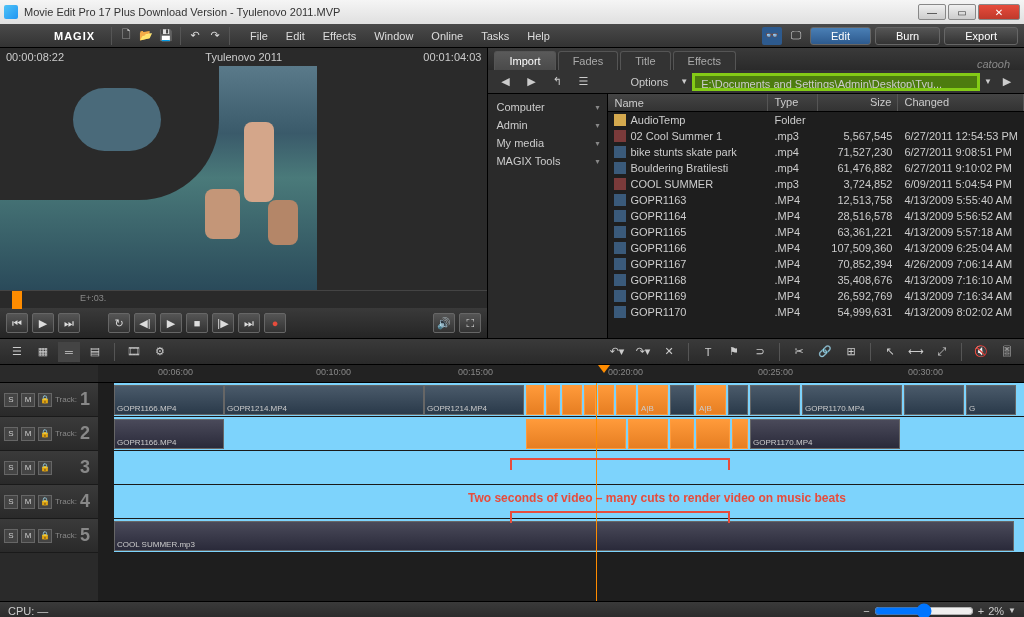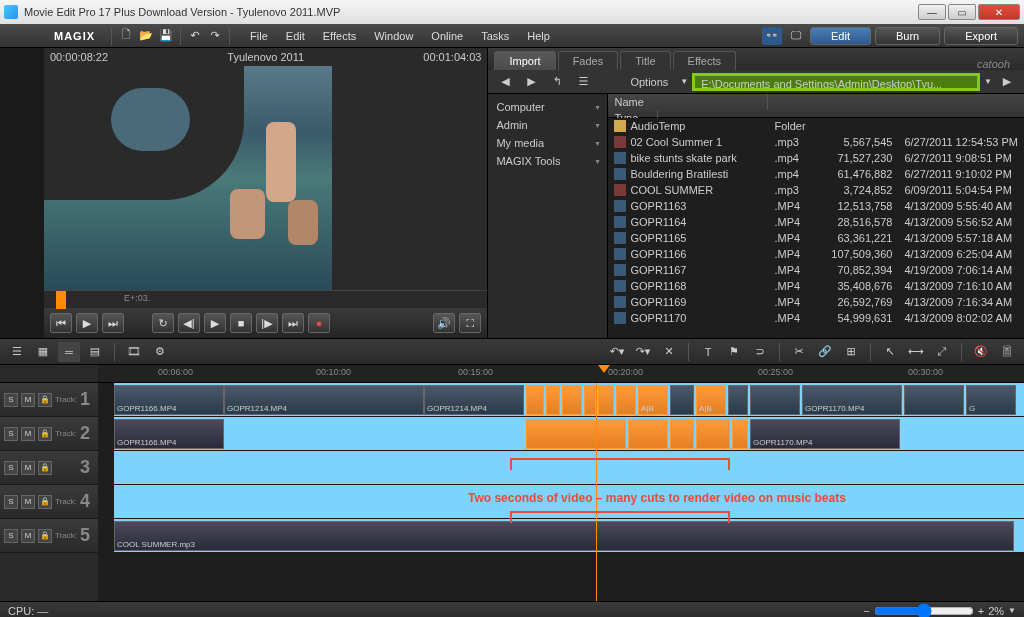--- a/index.html
+++ b/index.html
@@ -13,21 +13,21 @@
 .app { display: flex; flex-direction: column; height: 595px; background: #1e1e1e; }
 .menubar { height: 24px; background: linear-gradient(#4a4a4a, #333); display: flex; align-items: center; padding: 0 6px; border-bottom: 1px solid #000; }
 .logo { font-weight: bold; color: #fff; margin-right: 12px; letter-spacing: 1px; margin-left: 48px; }
 .menubar .sep { width: 1px; height: 18px; background: #555; margin: 0 4px; }
 .menubar .tbicon { width: 20px; height: 18px; display: flex; align-items: center; justify-content: center; color: #ddd; cursor: pointer; }
 .menus { display: flex; gap: 2px; margin-left: 8px; }
 .menus span { padding: 3px 8px; color: #ddd; cursor: pointer; }
 .rightbtns { margin-left: auto; display: flex; gap: 4px; align-items: center; }
 .rbtn { padding: 2px 20px; background: linear-gradient(#555, #333); border: 1px solid #666; border-radius: 3px; color: #fff; cursor: pointer; }
 .rbtn.active { background: linear-gradient(#4a7fb5, #2d5a8e); }
-.upper { display: flex; height: 290px; background: #1a1a1a; padding-left: 44px; }
+.upper { display: flex; height: 290px; background: #1a1a1a; }
 .preview { width: 504px; display: flex; flex-direction: column; border-right: 1px solid #000; }
 .preview-head { height: 18px; background: #2a2a2a; display: flex; align-items: center; padding: 0 6px; justify-content: space-between; }
 .preview-head .ctr { color: #ccc; }
 .preview-video { flex: 1; background: #000; position: relative; }
 .preview-img { width: 100%; height: 100%; background: linear-gradient(180deg, #5a7a8a 0%, #3a5a6a 30%, #4a7a7a 50%, #2a4a5a 100%); position: relative; overflow: hidden; }
 .rock { position: absolute; background: #2a2a2a; }
 .preview-ruler { height: 18px; background: #2a2a2a; border-top: 1px solid #444; position: relative; }
 .ruler-marker { position: absolute; left: 12px; top: 0; width: 10px; height: 18px; background: #ff8c00; }
 .preview-ctrl { height: 30px; background: linear-gradient(#3a3a3a, #252525); display: flex; align-items: center; padding: 0 6px; gap: 4px; }
 .pbtn { width: 22px; height: 20px; background: linear-gradient(#555, #333); border: 1px solid #666; border-radius: 2px; display: flex; align-items: center; justify-content: center; color: #ddd; cursor: pointer; }
@@ -37,21 +37,21 @@
 .tab { padding: 3px 14px; background: #333; border: 1px solid #555; border-bottom: none; margin-right: 2px; color: #aaa; cursor: pointer; border-radius: 3px 3px 0 0; }
 .tab.active { background: linear-gradient(#5a5a5a, #4a4a4a); color: #fff; }
 .tabs .brand { margin-left: auto; color: #888; font-style: italic; padding-right: 8px; }
 .navbar { height: 24px; background: #333; display: flex; align-items: center; padding: 0 6px; gap: 4px; border-bottom: 1px solid #000; }
 .navbar .path { flex: 1; background: #4d7c0f; border: 3px solid #84cc16; padding: 2px 6px; color: #ccc; height: 18px; overflow: hidden; white-space: nowrap; }
 .filearea { flex: 1; display: flex; overflow: hidden; }
 .tree { width: 120px; background: #2a2a2a; border-right: 1px solid #000; padding: 4px; }
 .tree div { padding: 3px 4px; color: #ccc; display: flex; align-items: center; justify-content: space-between; cursor: pointer; }
 .tree .arrow { color: #888; font-size: 8px; }
 .filelist { flex: 1; display: flex; flex-direction: column; overflow: hidden; }
-.fl-head { height: 24px; background: linear-gradient(#444, #333); display: flex; border-bottom: 1px solid #000; flex-direction: column; }
+.fl-head { height: 18px; background: linear-gradient(#444, #333); display: flex; border-bottom: 1px solid #000; }
 .fl-head div { padding: 2px 6px; border-right: 1px solid #555; color: #ccc; }
 .fl-rows { flex: 1; overflow-y: auto; background: #1e1e1e; }
 .fl-rows::-webkit-scrollbar { width: 14px; }
 .fl-rows::-webkit-scrollbar-track { background: #2a2a2a; }
 .fl-rows::-webkit-scrollbar-thumb { background: #555; border: 1px solid #333; }
 .fl-row { display: flex; padding: 1px 0; cursor: pointer; }
 .fl-row div { padding: 1px 6px; overflow: hidden; white-space: nowrap; }
 .c-name { width: 160px; display: flex; align-items: center; gap: 4px; }
 .c-type { width: 50px; }
 .c-size { width: 80px; text-align: right; }
@@ -265,21 +265,21 @@
               <div class="fl-row">
                 <div class="c-name"><span class="ficon mp4"></span>GOPR1166</div>
                 <div class="c-type">.MP4</div>
                 <div class="c-size">107,509,360</div>
                 <div class="c-date">4/13/2009 6:25:04 AM</div>
               </div>
               <div class="fl-row">
                 <div class="c-name"><span class="ficon mp4"></span>GOPR1167</div>
                 <div class="c-type">.MP4</div>
                 <div class="c-size">70,852,394</div>
-                <div class="c-date">4/19/2009 7:06:14 AM</div>
+                <div class="c-date">4/26/2009 7:06:14 AM</div>
               </div>
               <div class="fl-row">
                 <div class="c-name"><span class="ficon mp4"></span>GOPR1168</div>
                 <div class="c-type">.MP4</div>
                 <div class="c-size">35,408,676</div>
                 <div class="c-date">4/13/2009 7:16:10 AM</div>
               </div>
               <div class="fl-row">
                 <div class="c-name"><span class="ficon mp4"></span>GOPR1169</div>
                 <div class="c-type">.MP4</div>

